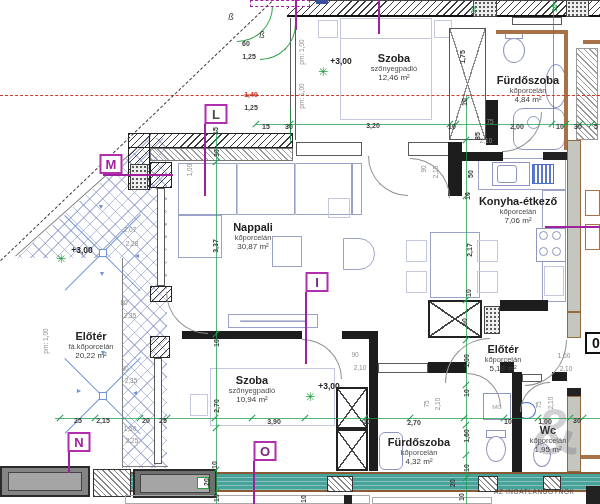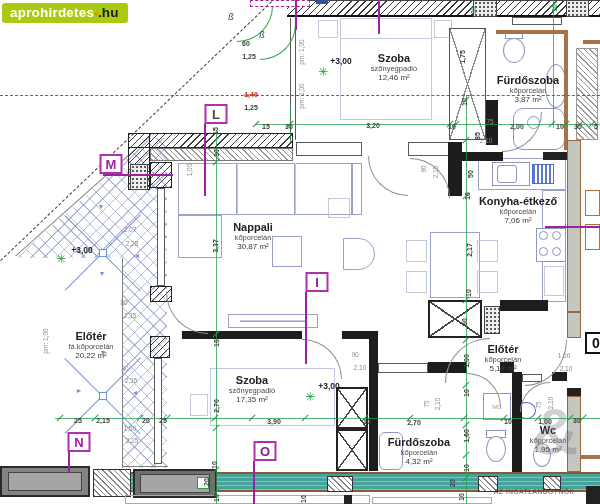--- a/index.html
+++ b/index.html
@@ -375,41 +375,41 @@
       <div class="dim rot" style="left: 216px; top: 498px;">10</div>
       <div class="dim rot" style="left: 303px; top: 499px;">10</div>
       <div class="room-label" style="left: 394px; top: 52px;">
         <span class="room-name">Szoba</span>
         <span class="room-floor">szőnyegpadló</span>
         <span class="room-area">12,46 m²</span>
       </div>
       <div class="room-label" style="left: 528px; top: 74px;">
         <span class="room-name">Fürdőszoba</span>
         <span class="room-floor">kőporcelán</span>
-        <span class="room-area">3,87 m²</span>
+        <span class="room-area">4,84 m²</span>
       </div>
       <div class="room-label" style="left: 253px; top: 221px;">
         <span class="room-name">Nappali</span>
         <span class="room-floor">kőporcelán</span>
         <span class="room-area">30,87 m²</span>
       </div>
       <div class="room-label" style="left: 518px; top: 195px;">
         <span class="room-name">Konyha-étkező</span>
         <span class="room-floor">kőporcelán</span>
         <span class="room-area">7,06 m²</span>
       </div>
       <div class="room-label" style="left: 91px; top: 330px;">
         <span class="room-name">Előtér</span>
         <span class="room-floor">fá.kőporcelán</span>
         <span class="room-area">20,22 m²</span>
       </div>
       <div class="room-label" style="left: 252px; top: 374px;">
         <span class="room-name">Szoba</span>
         <span class="room-floor">szőnyegpadló</span>
-        <span class="room-area">17,35 m²</span>
+        <span class="room-area">10,94 m²</span>
       </div>
       <div class="room-label" style="left: 419px; top: 436px;">
         <span class="room-name">Fürdőszoba</span>
         <span class="room-floor">kőporcelán</span>
         <span class="room-area">4,32 m²</span>
       </div>
       <div class="room-label" style="left: 503px; top: 343px;">
         <span class="room-name">Előtér</span>
         <span class="room-floor">kőporcelán</span>
         <span class="room-area">5,18 m²</span>
@@ -429,19 +429,16 @@
       <div class="level-label" style="left: 82px; top: 250px;">+3,00</div>
       <div class="level-star" style="left: 61px; top: 259px;">✳</div>
       <div class="level-label" style="left: 329px; top: 386px;">+3,00</div>
       <div class="level-star" style="left: 310px; top: 397px;">✳</div>
       <div class="beta" style="left: 231px; top: 17px;">ß</div>
       <div class="beta" style="left: 262px; top: 35px;">ß</div>
       <div class="mg" style="left: 497px; top: 407px;">MG</div>
       <div class="door-number" style="left: 585px; top: 343px;">0</div>
     </div>
 
-  <div class="logo">
-    <span class="w">aprohirdetes</span><span class="d">▪</span><span class="b">.hu</span>
-  </div>
 
   <span class="wm-symbol" style="left:555px;top:432px;">&amp;</span>
   <span class="wm-text" style="left:494px;top:488px;">AZ INGATLANÜGYNÖK</span>
 </div>
 
 </body></html>

